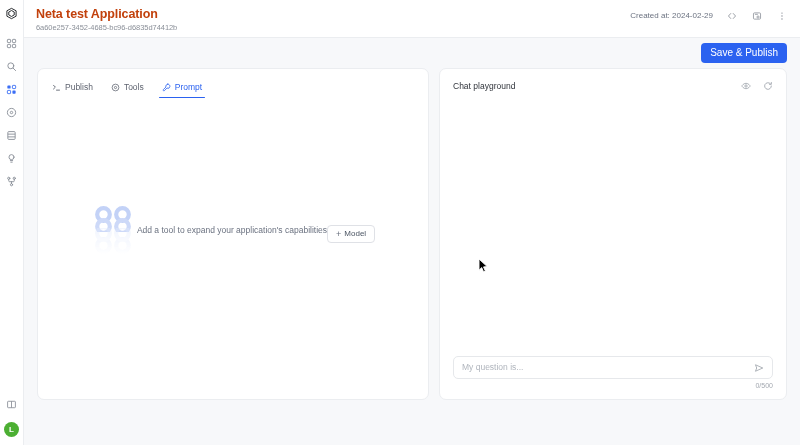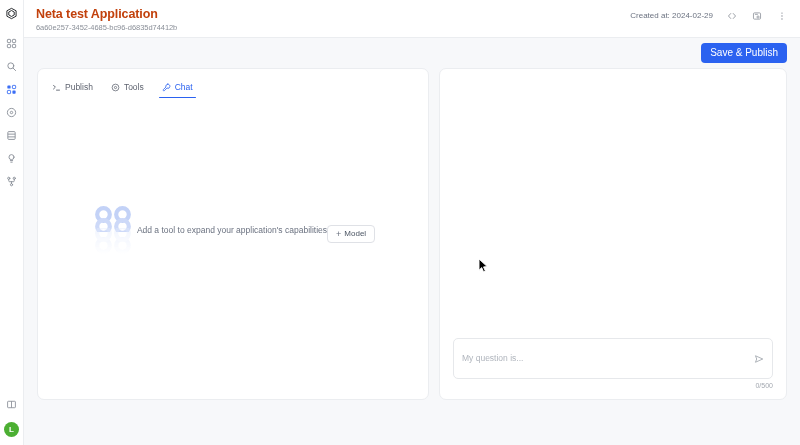--- a/index.html
+++ b/index.html
@@ -132,21 +132,21 @@
     padding: 11px 13px 0 13px;
   }
   .chat-title { font-size: 8.5px; color: #31353c; font-weight: 500; line-height: 10px; }
   .chat-actions { display: flex; align-items: center; gap: 11px; }
   .chat-act { width: 11px; height: 11px; color: #9aa0a8; display: flex; align-items: center; justify-content: center; cursor: pointer; }
   .chat-body { flex: 1 1 auto; min-height: 0; }
   .chat-foot { padding: 0 13px 9px 13px; }
   .chat-inputwrap {
     display: flex; align-items: center; gap: 24px;
     border: 1px solid #e6e8eb; border-radius: 5px;
-    background: #fff; padding: 14px 8px;
+    background: #fff; padding: 5px 8px;
   }
   .chat-input {
     flex: 1 1 auto; border: none; outline: none;
     font-size: 8.5px; color: #31353c; font-family: "Liberation Sans", sans-serif;
     background: transparent; line-height: 11px;
   }
   .chat-input::placeholder { color: #b0b5bd; }
   .send-icon { width: 11px; height: 11px; color: #9aa0a8; display: flex; align-items: center; justify-content: center; cursor: pointer; }
   .counter { text-align: right; font-size: 7px; color: #a3a8b0; margin-top: 3px; line-height: 8px; }
 
@@ -292,21 +292,21 @@
             </span>
             <span>Tools</span>
           </div>
 
           <div class="tab active">
             <span class="tabicon">
               <svg width="9" height="9" viewBox="0 0 24 24" fill="none" stroke="currentColor" stroke-width="2.2" stroke-linecap="round" stroke-linejoin="round">
                 <path d="M15.5 3a5.5 5.5 0 0 0-5 7.7L3.5 17.7a2 2 0 0 0 2.8 2.8l7-7A5.5 5.5 0 1 0 15.5 3z"></path>
               </svg>
             </span>
-            <span>Chat</span>
+            <span>Prompt</span>
           </div>
         </div>
 
         <div class="empty">
           <div class="empty-icon">
             <svg class="rings" viewBox="0 0 46 26" fill="none">
               <circle cx="12.5" cy="8.5" r="6.3" stroke="#c3d2f7" stroke-width="4.2"></circle>
               <circle cx="31.5" cy="8.5" r="6.3" stroke="#c3d2f7" stroke-width="4.2"></circle>
               <circle cx="12.5" cy="20.5" r="6.3" stroke="#cdd9f8" stroke-width="4.2"></circle>
               <circle cx="31.5" cy="20.5" r="6.3" stroke="#cdd9f8" stroke-width="4.2"></circle>
@@ -320,20 +320,37 @@
           </div>
           <div class="empty-text">Add a tool to expand your application's capabilities</div>
           <button class="btn-tool">
             <span class="plus">+</span>
             <span>Model</span>
           </button>
         </div>
       </div>
 
       <div class="card card-right">
+        <div class="chat-head">
+          <div class="chat-title">Chat playground</div>
+          <div class="chat-actions">
+            <div class="chat-act">
+              <svg width="10" height="10" viewBox="0 0 24 24" fill="none" stroke="currentColor" stroke-width="1.9">
+                <path d="M1.8 12S5.8 5.5 12 5.5 22.2 12 22.2 12 18.2 18.5 12 18.5 1.8 12 1.8 12z"></path>
+                <circle cx="12" cy="12" r="2.8"></circle>
+              </svg>
+            </div>
+            <div class="chat-act">
+              <svg width="10" height="10" viewBox="0 0 24 24" fill="none" stroke="currentColor" stroke-width="2" stroke-linecap="round">
+                <path d="M20 12a8 8 0 1 1-2.6-5.9"></path>
+                  <path d="M20 3.5V8h-4.5"></path>
+              </svg>
+            </div>
+          </div>
+        </div>
 
         <div class="chat-body"></div>
 
         <div class="chat-foot">
           <div class="chat-inputwrap">
             <input class="chat-input" type="text" placeholder="My question is..." style="">
             <div class="send-icon">
               <svg width="10" height="10" viewBox="0 0 24 24" fill="none" stroke="currentColor" stroke-width="1.9" stroke-linejoin="round">
                 <path d="M3.5 4.2 21 12 3.5 19.8l3-7.8-3-7.8z"></path>
               </svg>

